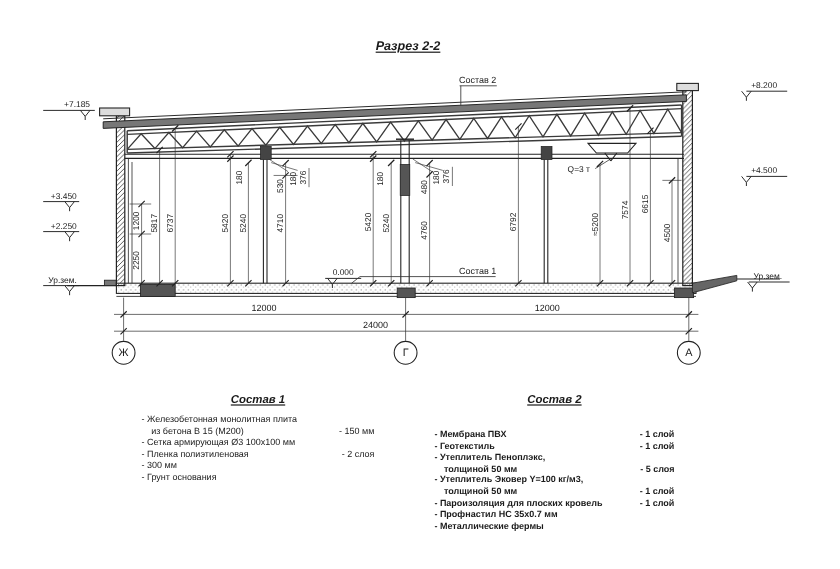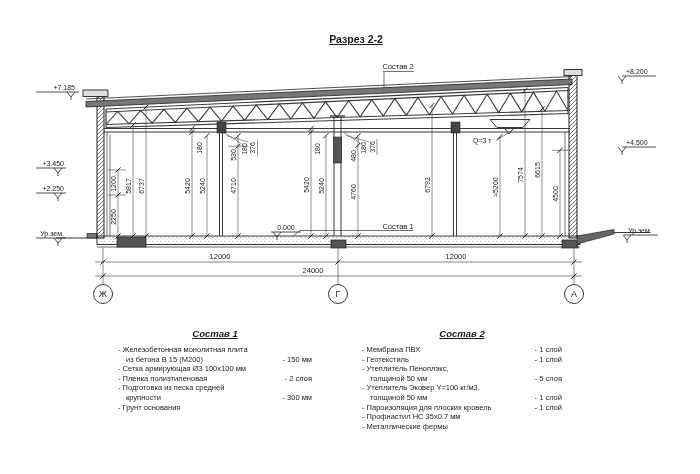--- a/index.html
+++ b/index.html
@@ -1,28 +1,28 @@
 <!DOCTYPE html>
 <html><head>
 <meta charset="utf-8">
 <style>
   html,body{margin:0;padding:0;background:#fff;}
   body{width:700px;height:474px;font-family:"Liberation Sans",sans-serif;color:#1a1a1a;}
   .canvas{position:relative;width:700px;height:474px;background:#ffffff;overflow:hidden;}
-  .title{position:absolute;left:304px;top:33px;width:104px;text-align:center;
-         font-size:10.5px;font-weight:bold;text-decoration:underline;}
+  .title{position:absolute;left:288px;top:33px;width:104px;text-align:center;
+         font-size:10.5px;font-style:italic;font-weight:bold;text-decoration:underline;}
   svg{position:absolute;left:0;top:0;}
   svg text{font-family:"Liberation Sans",sans-serif;fill:#1a1a1a;}
   .spec{position:absolute;top:328px;}
   #spec1{left:118px;width:194px;}
   #spec2{left:362px;width:200px;}
   .spec-title{text-align:center;font-size:9.5px;font-style:italic;font-weight:bold;
               text-decoration:underline;}
   #spec1 .spec-items{margin-top:6px;}
-  #spec2 .spec-items{margin-top:6px;}
+  #spec2 .spec-items{margin-top:18px;font-weight:bold;}
   .spec-item{display:flex;justify-content:space-between;align-items:flex-end;
              font-size:7.5px;line-height:9.6px;}
   .spec-l2{padding-left:8px;}
   .spec-l2:empty{display:none;}
   .spec-val{white-space:nowrap;}
 </style>
 </head>
 <body>
 
 <div class="canvas">
@@ -276,24 +276,20 @@
         <div class="spec-val"></div>
       </div>
       <div class="spec-item">
         <div class="spec-name">
           <div>- Пленка полиэтиленовая</div>
 
         </div>
         <div class="spec-val">-  2 слоя</div>
       </div>
       <div class="spec-item">
-        <div class="spec-name">
-          <div>- Подготовка из песка средней</div>
-          <div class="spec-l2">крупности</div>
-        </div>
         <div class="spec-val">- 300 мм</div>
       </div>
       <div class="spec-item">
         <div class="spec-name">
           <div>- Грунт основания</div>
 
         </div>
         <div class="spec-val"></div>
       </div>
     </div>

